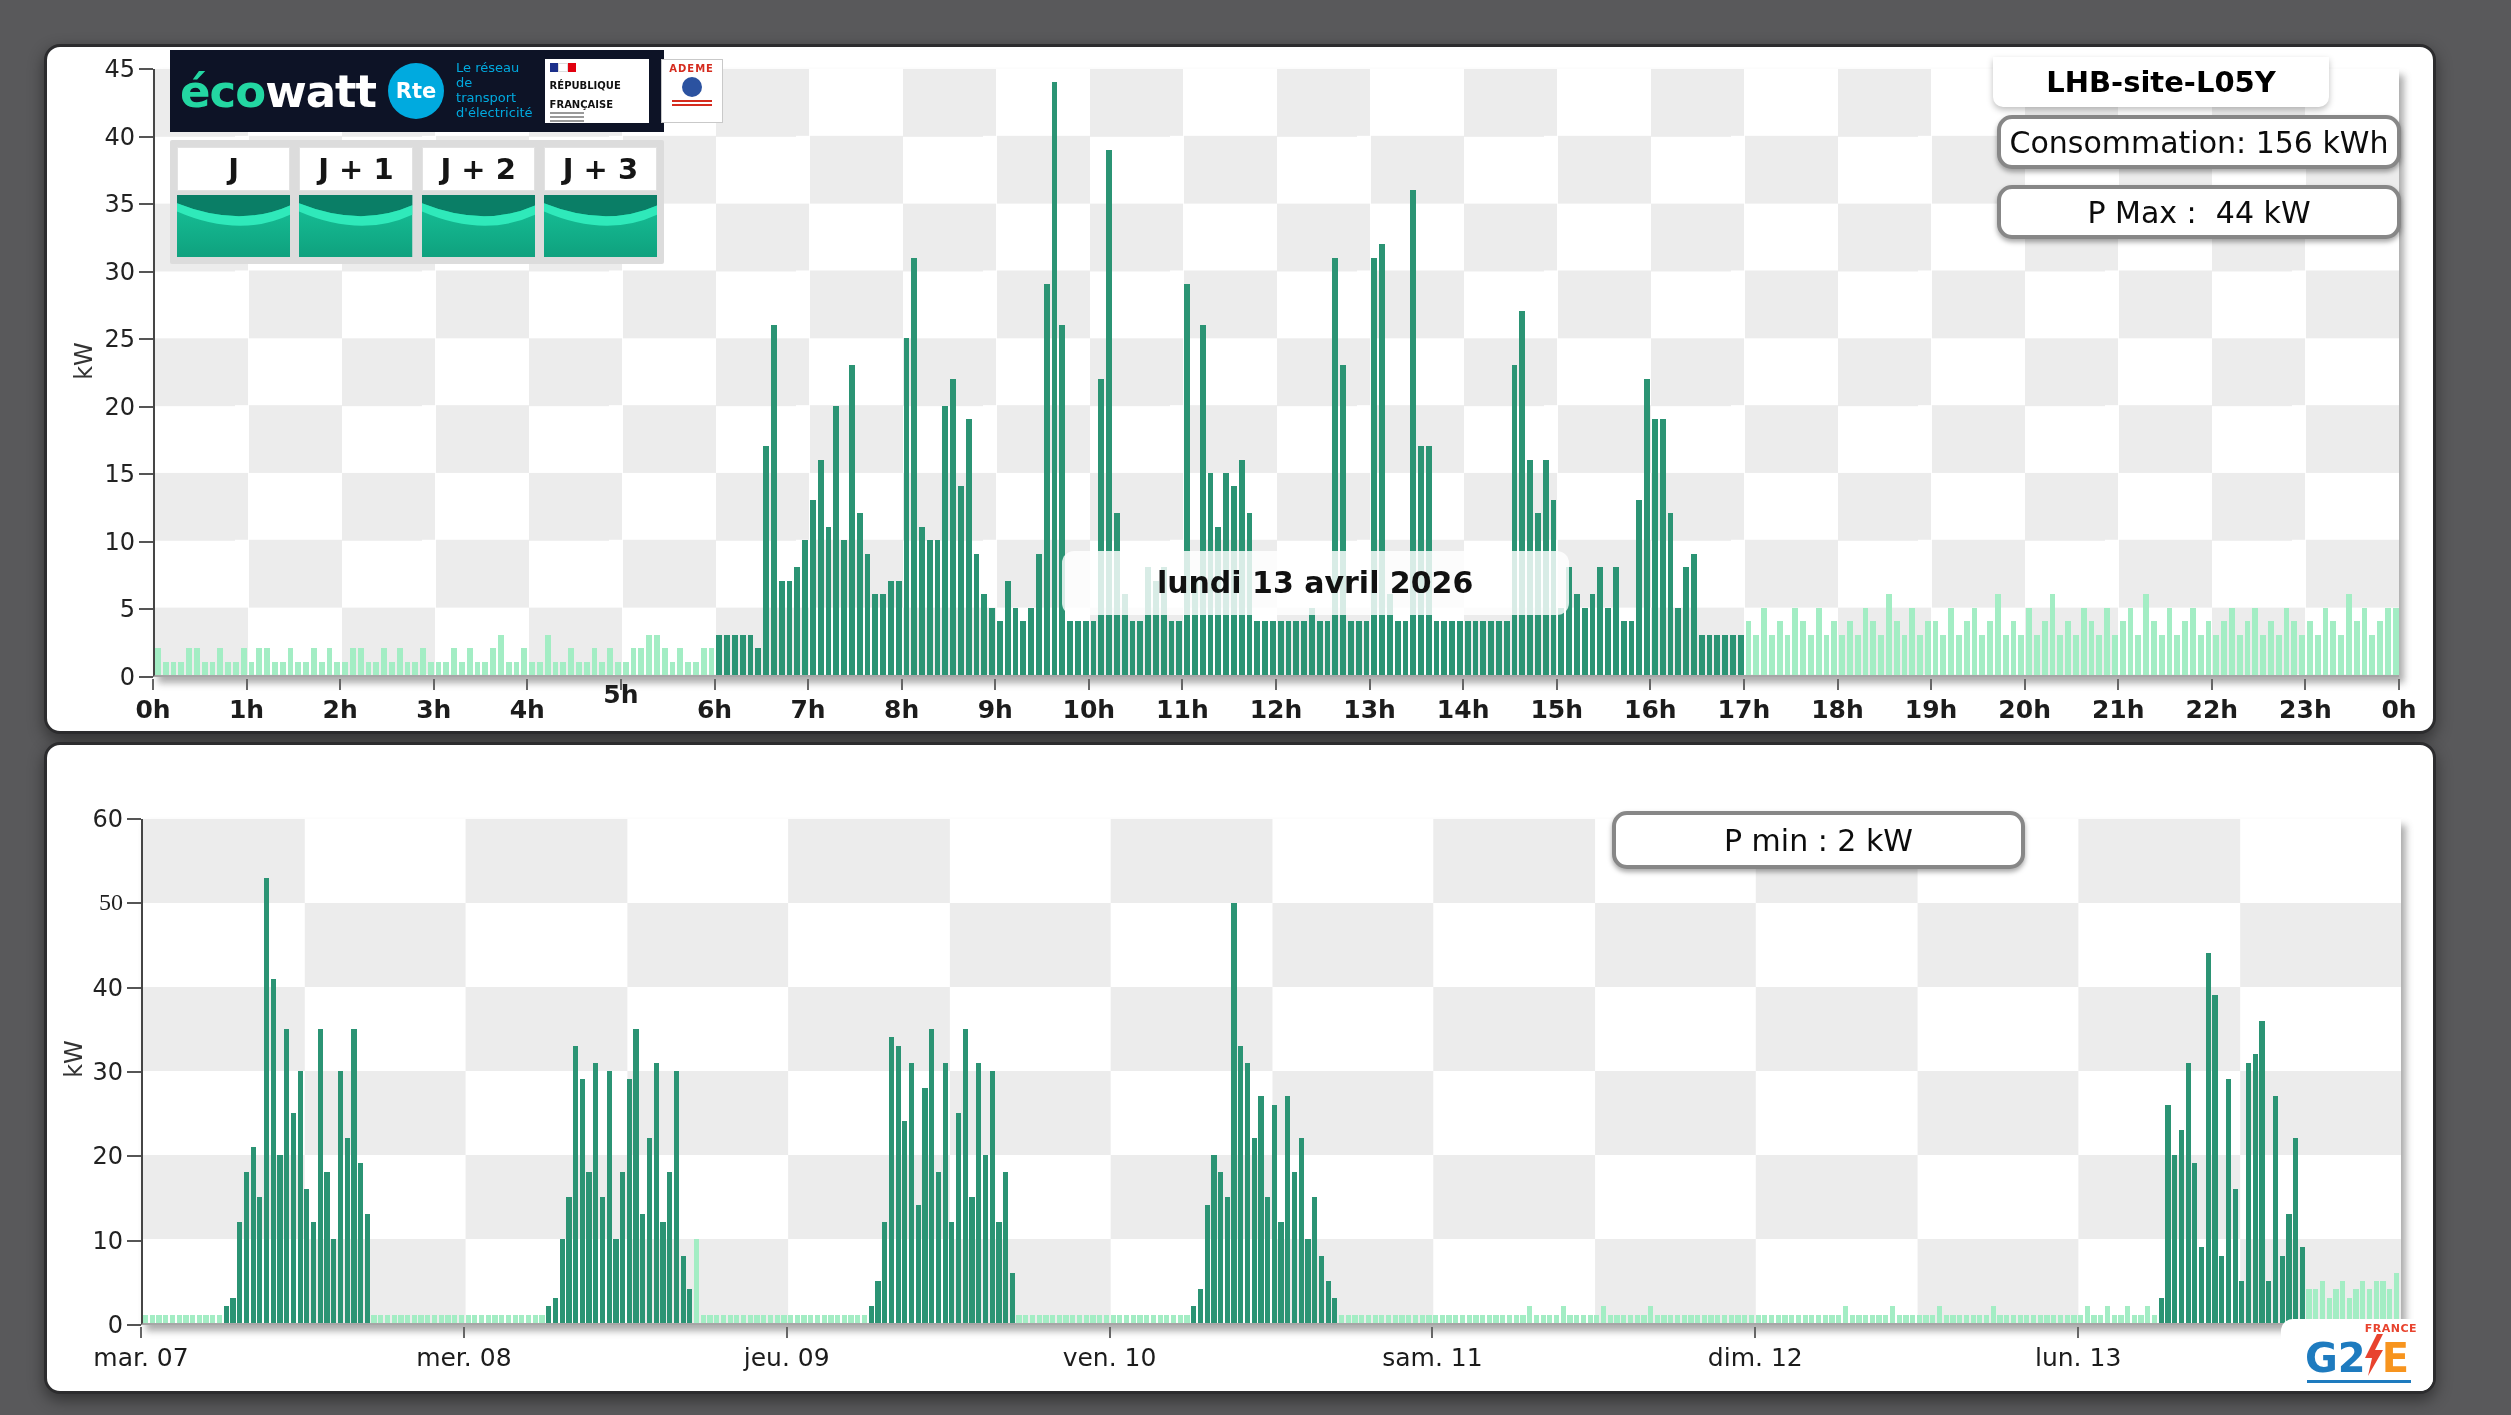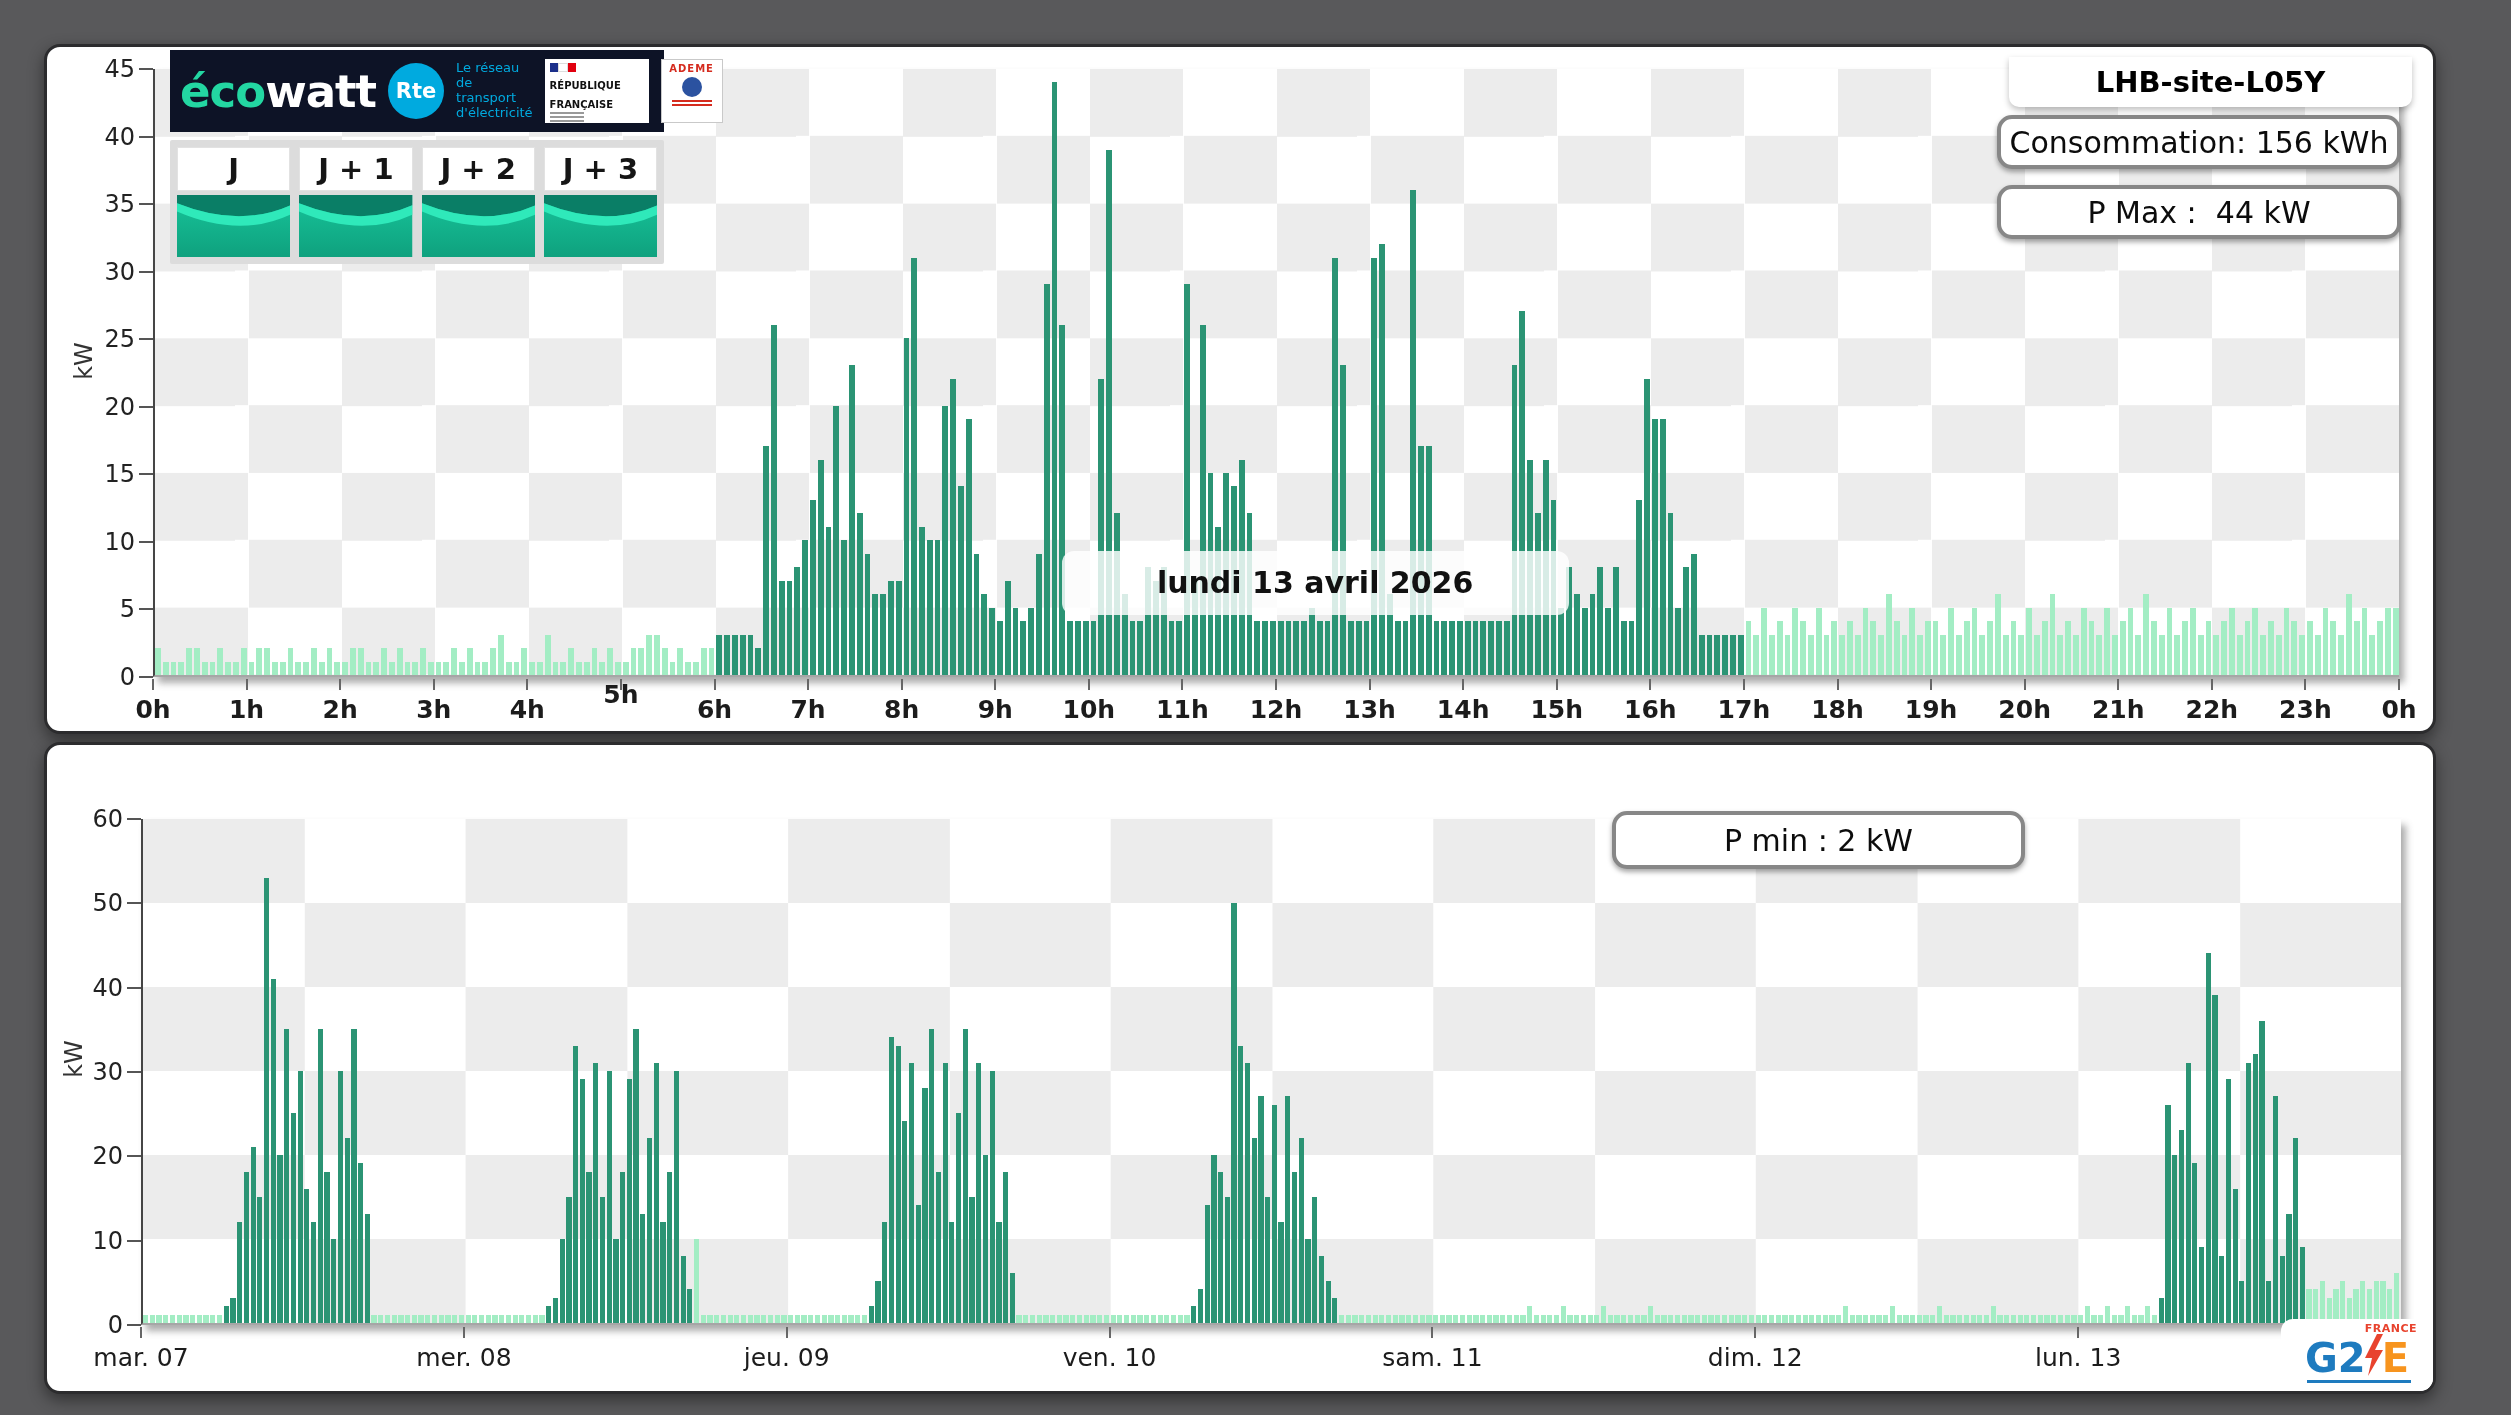--- a/index.html
+++ b/index.html
@@ -38,24 +38,24 @@
   
   .annotation { position:absolute; left:40.4%; width:22.6%; bottom:9.9%; height:10.6%;
                 background:rgba(255,255,255,.82); border-radius:12px; z-index:3;
                 display:flex; align-items:center; justify-content:center;
                 font-size:30px; font-weight:bold; color:#111; }
 
   
   .badge { position:absolute; background:#fff; border:4px solid #878787; border-radius:15px;
            box-shadow:0 3px 5px rgba(0,0,0,.35); display:flex; align-items:center;
            justify-content:center; font-size:30px; color:#0c0c0c; z-index:5; white-space:pre; }
-  .site-title { position:absolute; left:1946px; top:10px; width:403px; height:50px; z-index:5;
+  .site-title { position:absolute; left:1946px; top:10px; width:336px; height:50px; z-index:5;
                 background:#fff; border-radius:0 0 10px 10px; box-shadow:0 3px 6px rgba(0,0,0,.25);
                 display:flex; align-items:center; justify-content:center;
-                font-size:29px; font-weight:bold; color:#000;margin-left:16px; }
+                font-size:29px; font-weight:bold; color:#000; }
   #top-panel .badge   { left:1950px; width:404px; height:54px; }
   #badge-t0 { top:68px; } #badge-t1 { top:138px; } #badge-t2 { top:208px; }
   #badge-b0 { left:516px;  top:66px; width:416px; height:58px; }
   #badge-b1 { left:1052px; top:66px; width:417px; height:58px; }
   #badge-b2 { left:1565px; top:66px; width:413px; height:58px; }
 
   
   .ecowatt { position:absolute; left:123px; top:3px; z-index:6; }
   .ecologo { width:494px; height:82px; background:#0d1326; display:flex; align-items:center;
              padding:0 10px; gap:12px; }
@@ -906,21 +906,21 @@
         <div class="bar" style="height: 6.66667%; background: rgb(163, 237, 196);"></div>
         <div class="bar" style="height: 8.33333%; background: rgb(163, 237, 196);"></div>
         <div class="bar" style="height: 8.33333%; background: rgb(163, 237, 196);"></div>
         <div class="bar" style="height: 6.66667%; background: rgb(163, 237, 196);"></div>
         <div class="bar" style="height: 10%; background: rgb(163, 237, 196);"></div>
       </div>
   </div>
   <div id="yticks-1">
       <div class="ytick" style="left: 16px; top: 60px;">60</div>
       <div class="ytickmark" style="left: 80px; top: 73px;"></div>
-      <div class="ytick" style="left: 16px; top: 144.333px;">50</div>
+      <div class="ytick" style="left: 16px; top: 144.333px; font-family: Liberation Serif, serif;">50</div>
       <div class="ytickmark" style="left: 80px; top: 157.333px;"></div>
       <div class="ytick" style="left: 16px; top: 228.667px;">40</div>
       <div class="ytickmark" style="left: 80px; top: 241.667px;"></div>
       <div class="ytick" style="left: 16px; top: 313px;">30</div>
       <div class="ytickmark" style="left: 80px; top: 326px;"></div>
       <div class="ytick" style="left: 16px; top: 397.333px;">20</div>
       <div class="ytickmark" style="left: 80px; top: 410.333px;"></div>
       <div class="ytick" style="left: 16px; top: 481.667px;">10</div>
       <div class="ytickmark" style="left: 80px; top: 494.667px;"></div>
       <div class="ytick" style="left: 16px; top: 566px;">0</div>

